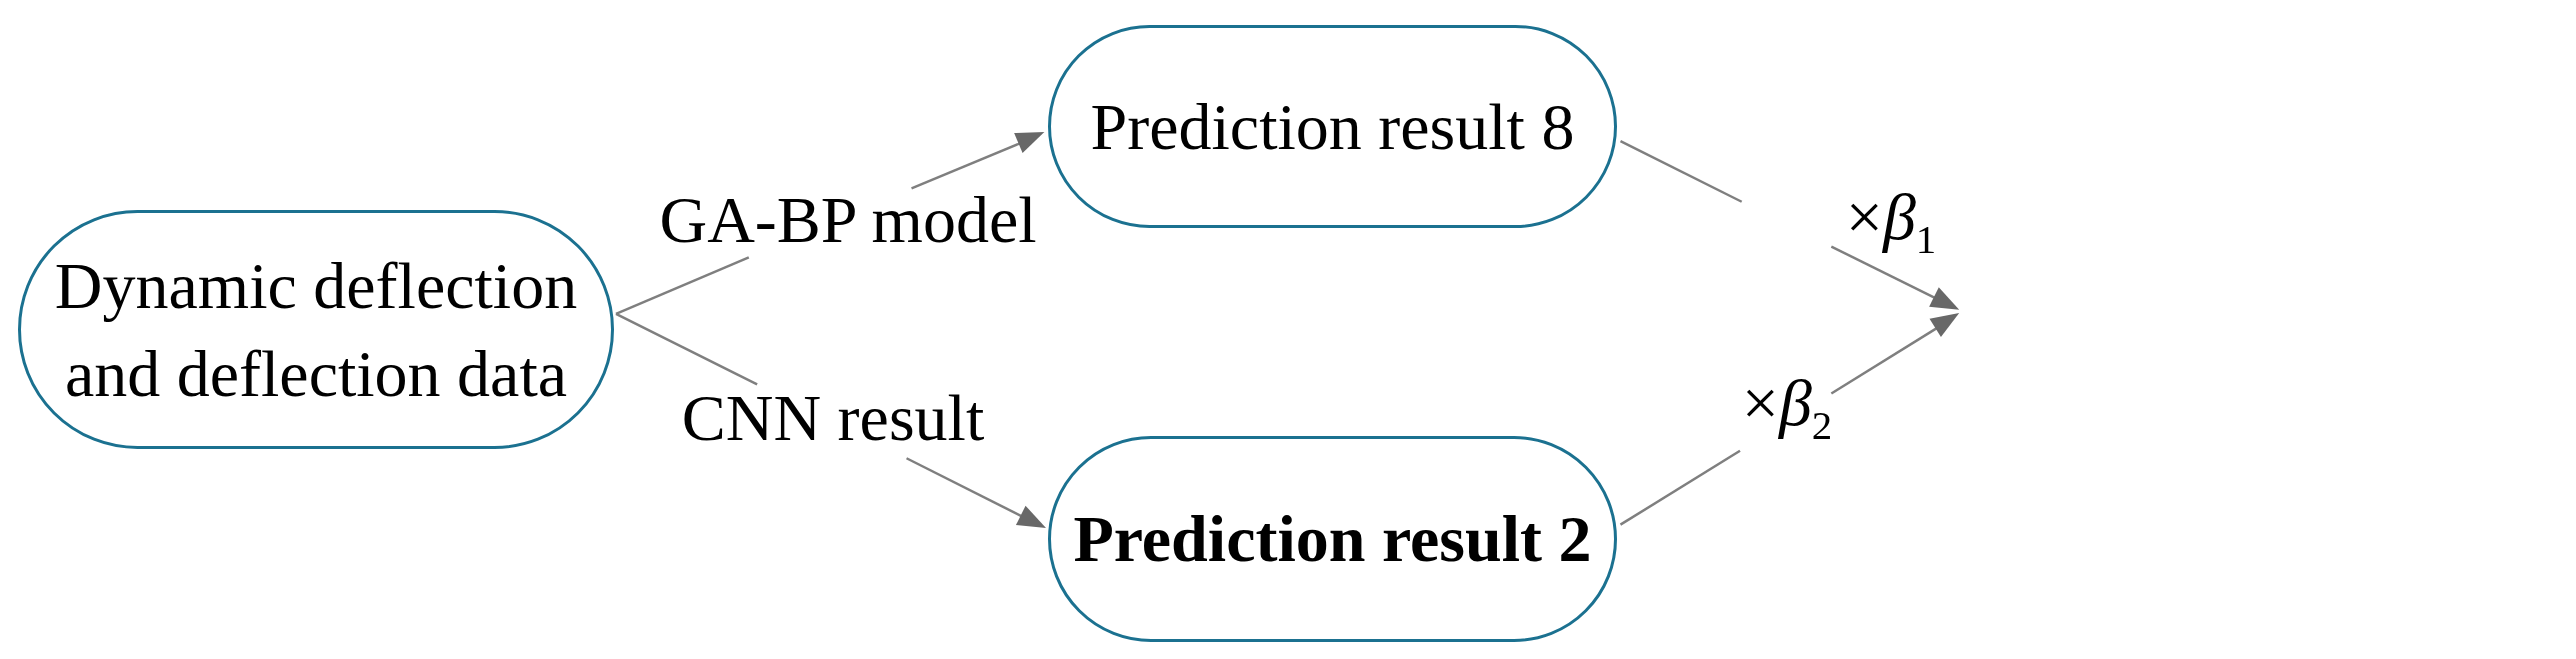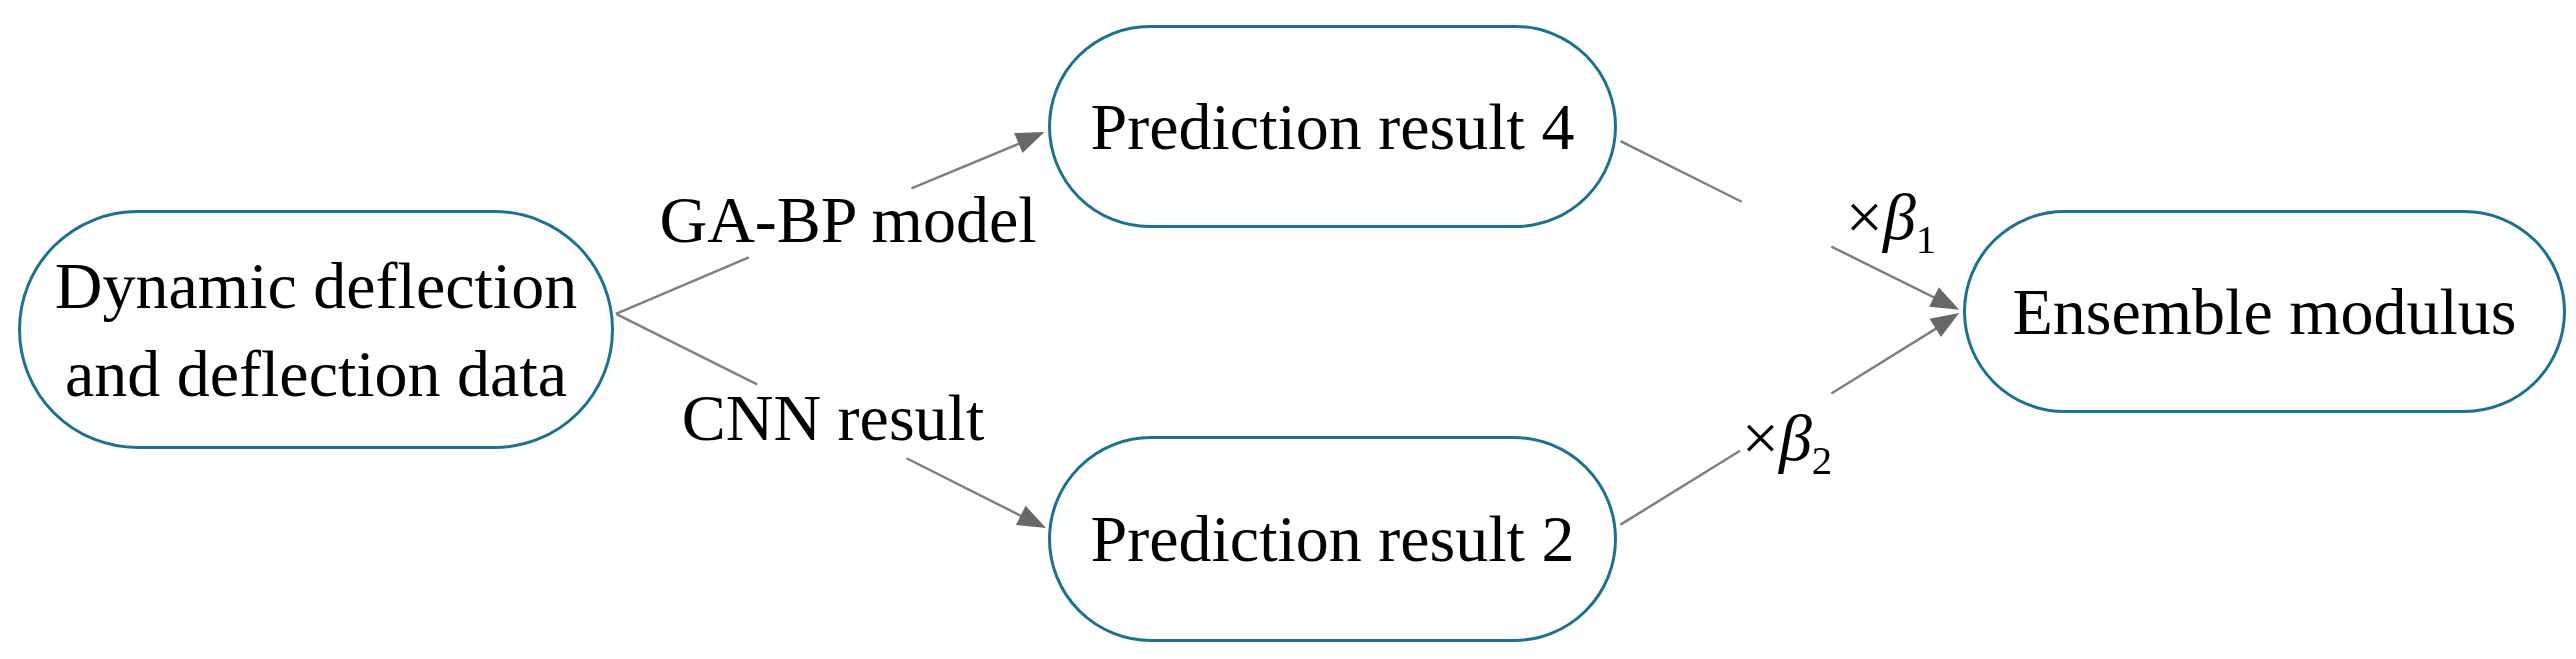--- a/index.html
+++ b/index.html
@@ -88,37 +88,34 @@
   </svg>
 
   <div class="node" style="left:18px; top:210px; width:596px; height:239px;">
     <span class="node-text">
       <span class="node-line">Dynamic deflection</span>
       <span class="node-line">and deflection data</span>
     </span>
   </div>
 
   <div class="node" style="left:1048px; top:25px; width:569px; height:203px;">
-    <span class="node-text">Prediction result 4</span>
+    <span class="node-text">Prediction result 8</span>
   </div>
 
-  <div class="node" style="left:1048px; top:436px; width:569px; height:206px;">
+  <div class="node" style="left:1048px; top:436px; width:569px; height:206px;font-weight:bold;">
     <span class="node-text">Prediction result 2</span>
   </div>
 
-  <div class="node" style="left:1963px; top:210px; width:603px; height:203px;">
-    <span class="node-text">Ensemble modulus</span>
-  </div>
 
   <div class="edge-label" style="left:848px; top:220px;">GA-BP model</div>
 
   <div class="edge-label" style="left:833px; top:418px;">CNN result</div>
 
   <div class="edge-label beta-label" style="left:1891px; top:217px;">
     <span>×</span><span class="beta-sym">β</span><sub>1</sub>
   </div>
 
-  <div class="edge-label beta-label" style="left:1787px; top:438px;">
+  <div class="edge-label beta-label" style="left:1787px; top:403px;">
     <span>×</span><span class="beta-sym">β</span><sub>2</sub>
   </div>
 
 </div>
 
 
 </body></html>

